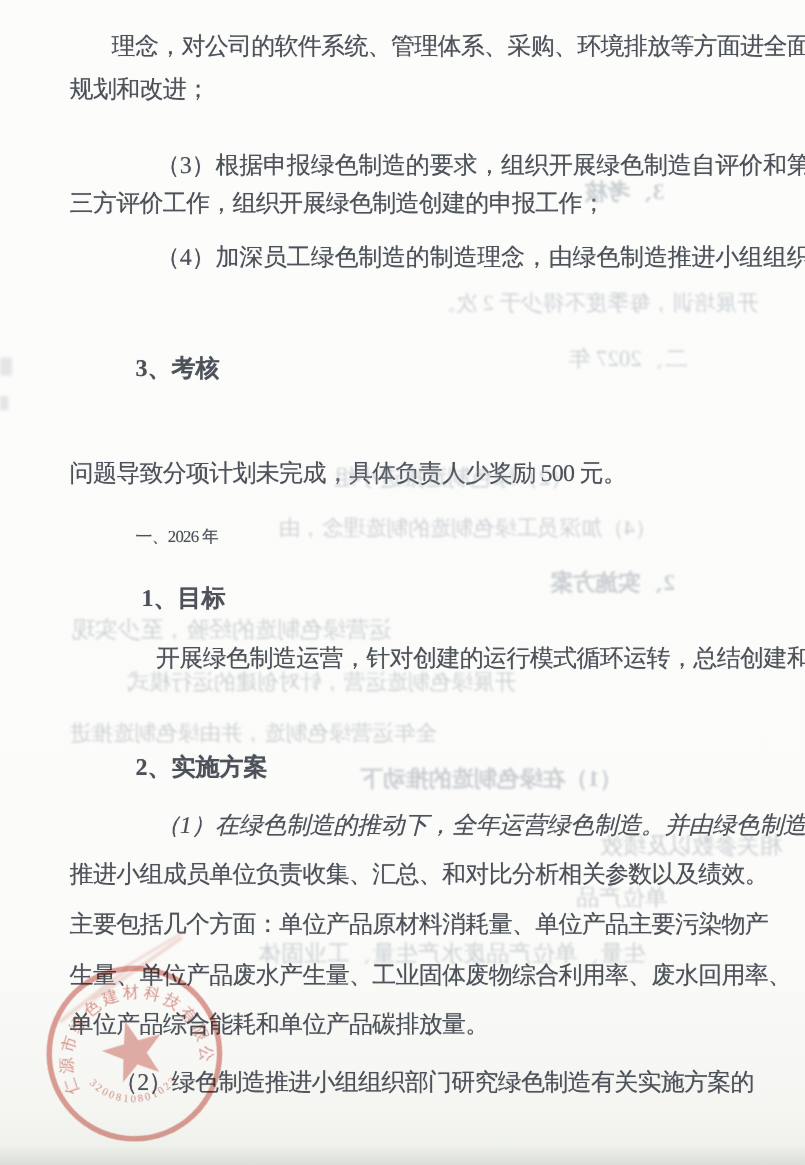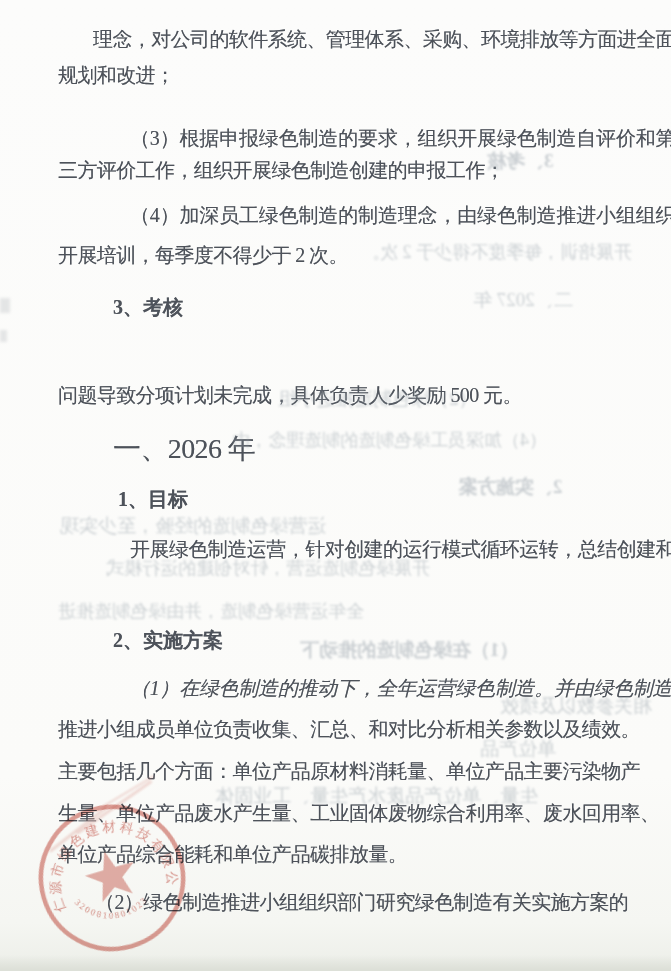--- a/index.html
+++ b/index.html
@@ -24,21 +24,21 @@
   .bold{font-weight:700;letter-spacing:0;}
   .l0{top:28px;left:58px;width:582px;}
   .l1{top:64px;left:58px;}
   .l2{top:127px;left:95px;width:545px;}
   .l3{top:159px;left:58px;text-align:right;}
   .l4{top:204px;left:95px;width:545px;}
   .l5{top:244px;left:58px;}
   .l6{top:296px;left:113px;}
   .l7{top:349px;left:95px;width:545px;}
   .l8{top:384px;left:58px;}
-  .l9{top:438px;left:113px;font-size:28px;}
+  .l9{top:438px;left:113px;font-size:14px;}
   .l10{top:488px;left:118px;}
   .l11{top:538px;left:95px;width:545px;}
   .l12{top:579px;left:58px;}
   .l13{top:629px;left:113px;}
   .l14{top:677px;left:95px;width:542px;font-style:italic;}
   .l15{top:718px;left:58px;}
   .l16{top:760px;left:58px;}
   .l17{top:802px;left:58px;}
   .l18{top:843px;left:58px;}
   .l19{top:891px;left:95px;}
@@ -88,21 +88,20 @@
 </head>
 <body>
 
 <div id="page">
 
   <div class="line l0 just">理念，对公司的软件系统、管理体系、采购、环境排放等方面进全面</div>
   <div class="line l1">规划和改进；</div>
   <div class="line l2 just">（3）根据申报绿色制造的要求，组织开展绿色制造自评价和第</div>
   <div class="line l3">三方评价工作，组织开展绿色制造创建的申报工作；</div>
   <div class="line l4 just">（4）加深员工绿色制造的制造理念，由绿色制造推进小组组织</div>
-  <div class="line l5">开展培训，每季度不得少于 2 次。</div>
   <div class="line l6 bold">3、考核</div>
   <div class="line l8">问题导致分项计划未完成，具体负责人少奖励 500 元。</div>
   <div class="line l9">一、2026 年</div>
   <div class="line l10 bold">1、目标</div>
   <div class="line l11 just">开展绿色制造运营，针对创建的运行模式循环运转，总结创建和</div>
   <div class="line l13 bold">2、实施方案</div>
   <div class="line l14 just">（1）在绿色制造的推动下，全年运营绿色制造。并由绿色制造</div>
   <div class="line l15">推进小组成员单位负责收集、汇总、和对比分析相关参数以及绩效。</div>
   <div class="line l16">主要包括几个方面：单位产品原材料消耗量、单位产品主要污染物产</div>
   <div class="line l18">单位产品综合能耗和单位产品碳排放量。</div>

